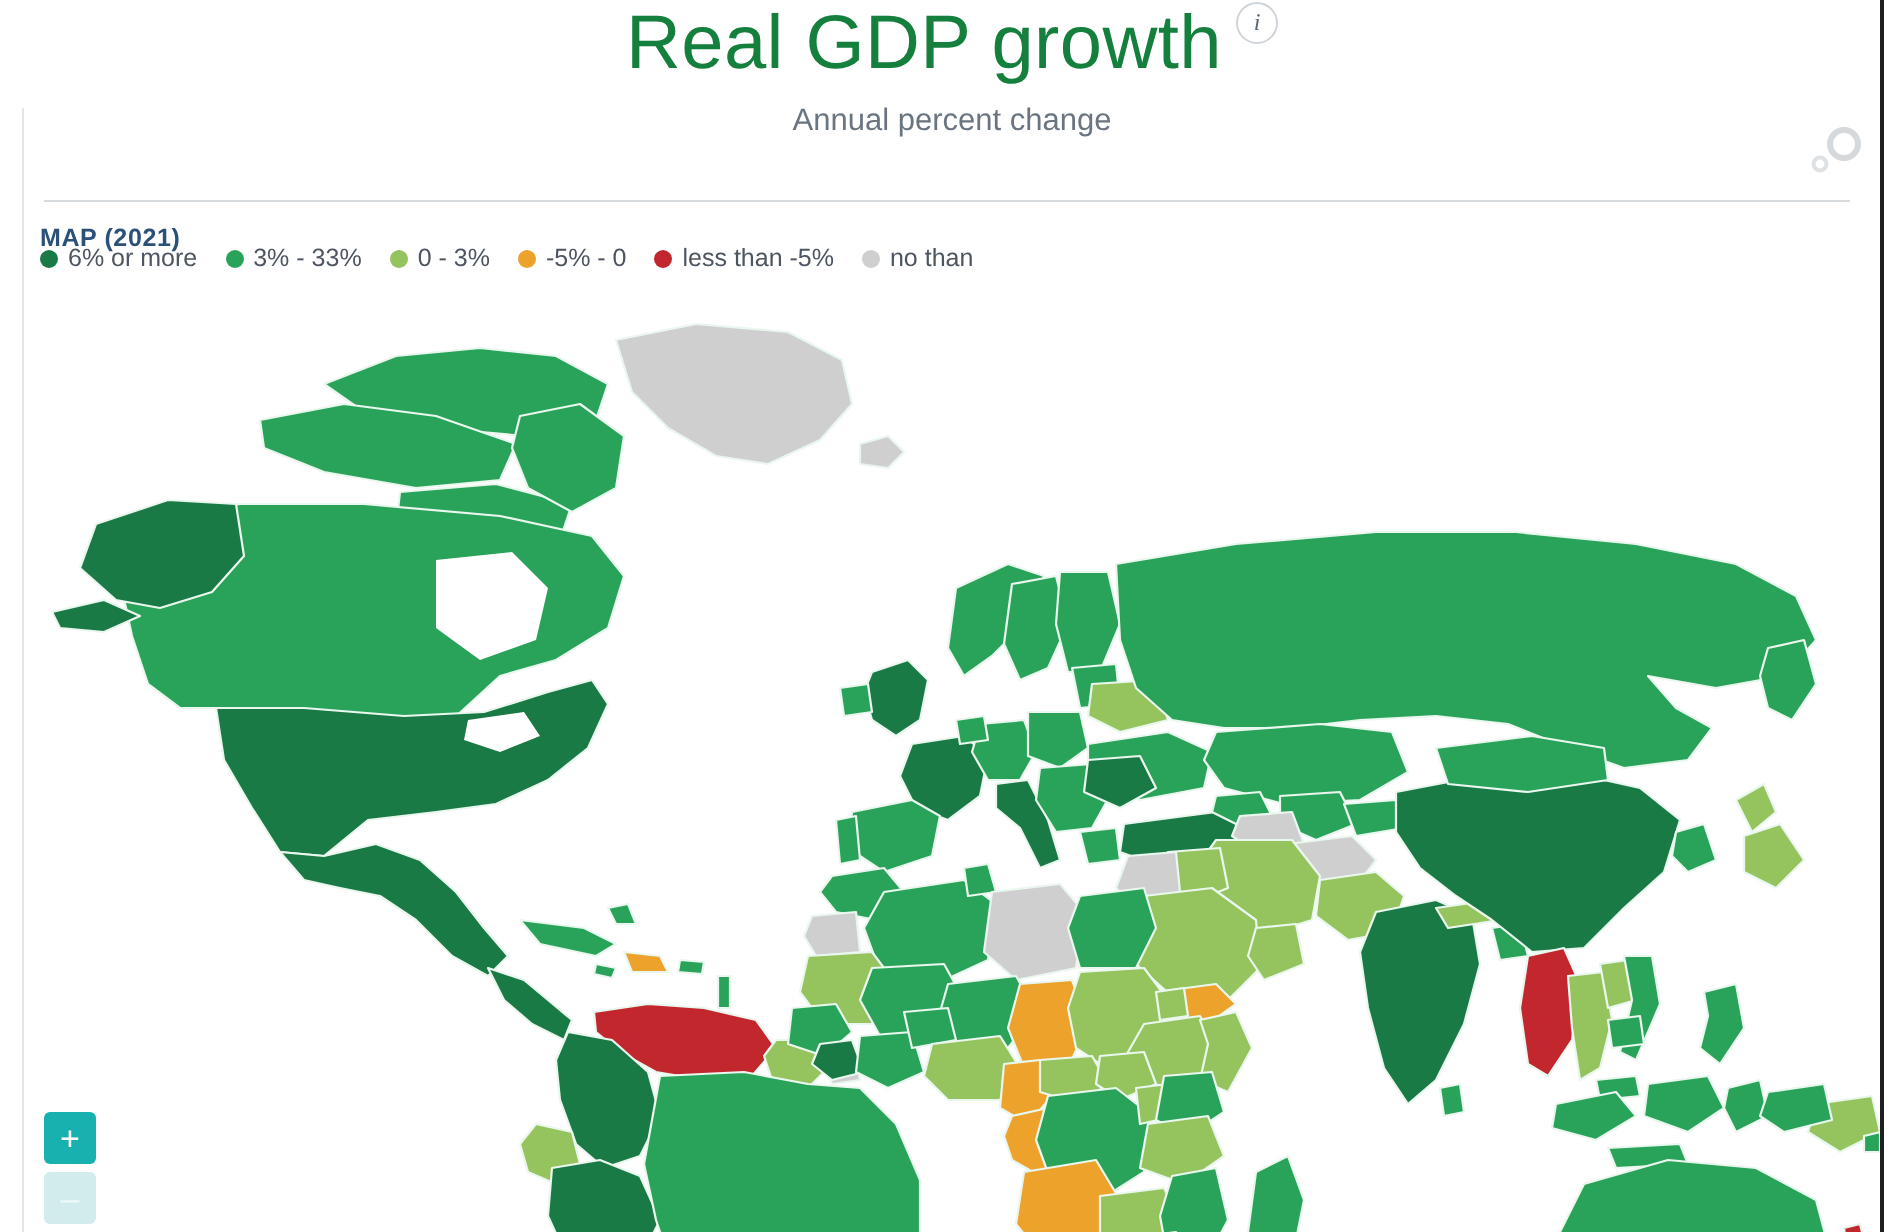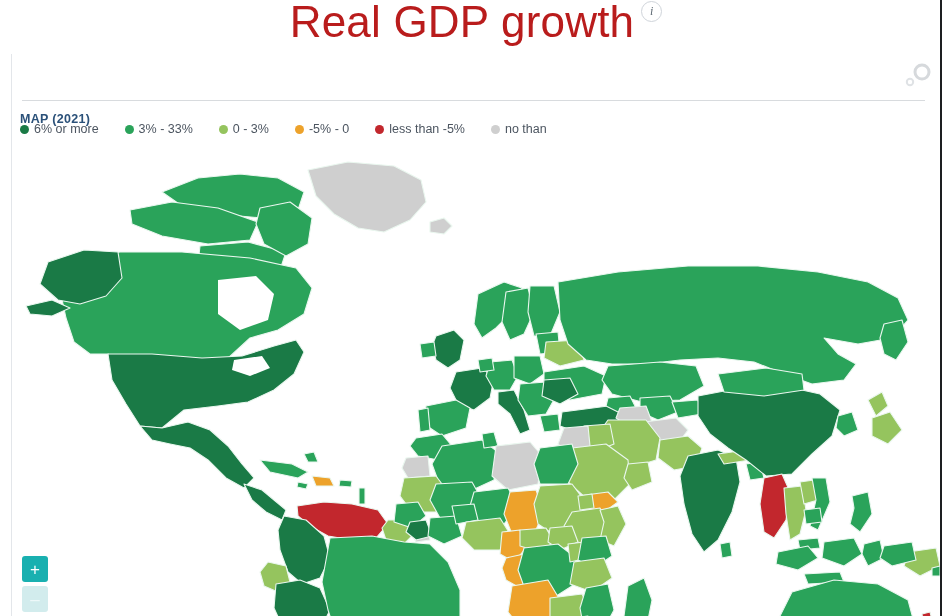--- a/index.html
+++ b/index.html
@@ -13,21 +13,21 @@
 
   
   .edge-left{position:absolute;left:11px;top:54px;width:1px;height:562px;background:#e3e6ea;}
   .edge-right{position:absolute;left:940px;top:0;width:2px;height:616px;background:#1d1f21;}
   .edge-right2{position:absolute;left:942px;top:0;width:10px;height:616px;background:#ffffff;}
 
   
   .title-wrap{position:absolute;left:0;top:2px;width:952px;text-align:center;}
   .title{
     display:inline-block;
-    font-size:44px;font-weight:400;color:#b91c1c;
+    font-size:38px;font-weight:400;color:#15803d;
     letter-spacing:.2px;line-height:40px;
     font-family:"Liberation Sans","DejaVu Sans",sans-serif;
   }
   .info-icon{
     display:inline-block;vertical-align:top;margin-left:7px;margin-top:-1px;
     width:19px;height:19px;border-radius:50%;
     border:1px solid #cfd4da;background:#fff;
     color:#5c6872;font-size:12px;font-style:italic;
     line-height:18px;text-align:center;
     font-family:"Liberation Serif","DejaVu Serif",serif;
@@ -41,21 +41,21 @@
   .map-label{
     position:absolute;left:20px;top:72px;
     font-size:12.5px;font-weight:700;color:#2b5179;letter-spacing:.3px;margin-top:40px;
   }
 
   .gear-icon{position:absolute;right:18px;top:62px;width:34px;height:30px;cursor:pointer;}
 
   .divider{position:absolute;left:22px;top:100px;width:903px;height:1px;background:#d8dbde;}
 
   
-  .legend{position:absolute;left:20px;top:122px;display:flex;align-items:center;gap:12px;}
+  .legend{position:absolute;left:20px;top:122px;display:flex;align-items:center;gap:0px;}
   .legend-item{display:flex;align-items:center;margin-right:14px;cursor:pointer;}
   .legend-dot{width:9px;height:9px;border-radius:50%;margin-right:5px;flex:none;}
   .legend-text{font-size:12.5px;color:#4c5560;white-space:nowrap;}
 
   
   .map-area{position:absolute;left:12px;top:148px;width:928px;height:468px;overflow:hidden;}
   .map-area svg{display:block;}
 
   
   .zoom-ctrls{position:absolute;left:22px;top:556px;width:26px;}
@@ -72,20 +72,21 @@
 <body>
 
 <div id="root">
 
   <div class="edge-left"></div>
 
   <div class="title-wrap">
     <span class="title">Real GDP growth</span><span class="info-icon">i</span>
   </div>
 
+  <div class="subtitle">Annual percent change</div>
 
   <div class="map-label">MAP (2021)</div>
 
   <div class="gear-icon">
     <svg width="34" height="30" viewBox="0 0 34 30">
       <circle cx="22" cy="10" r="7" fill="none" stroke="#d6d9dc" stroke-width="3"></circle>
       <circle cx="10" cy="20" r="3.2" fill="none" stroke="#dfe2e5" stroke-width="2"></circle>
     </svg>
   </div>
 

